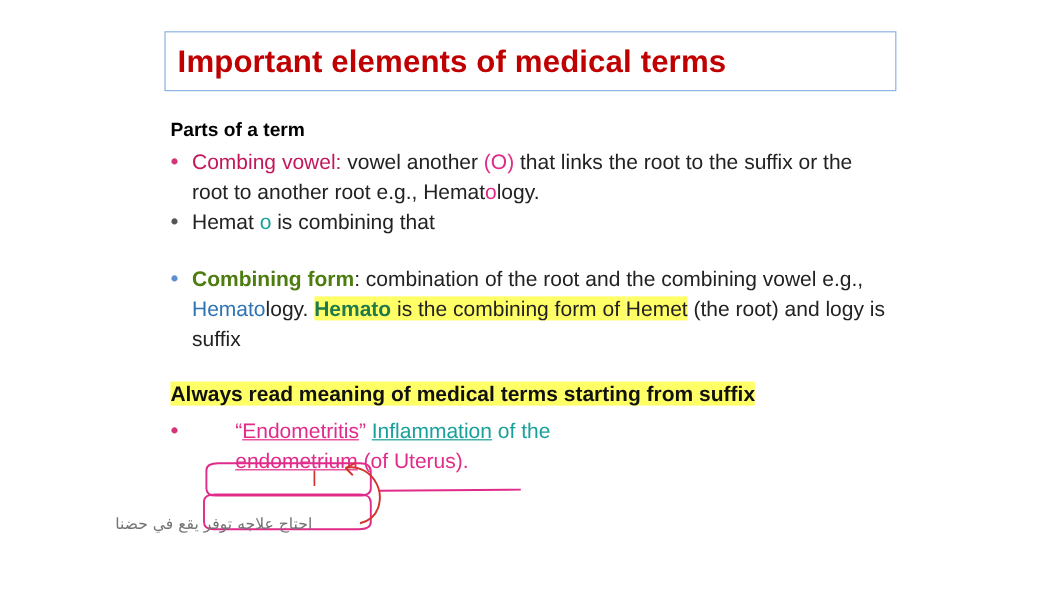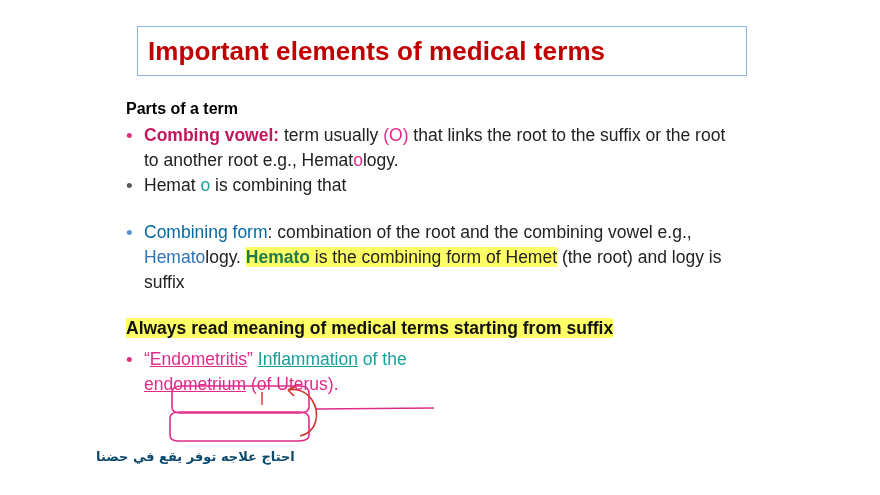--- a/index.html
+++ b/index.html
@@ -40,21 +40,21 @@
     font-weight: bold;
     color: #c00000;
     margin-left: 10px;
     letter-spacing: 0.1px;
     white-space: nowrap;
   }
 
   
   .body {
     position: absolute;
-    left: 126px;
+    left: 142px;
     top: 98px;
     width: 600px;
     font-size: 17.5px;
     color: #222222;
     line-height: 1.42;
   }
 
   .heading {
     font-weight: bold;
     color: #000000;
@@ -73,23 +73,23 @@
     font-size: 19px;
     line-height: 1.35;
     color: #d4357a;
   }
   .bullet-dot.blue { color: #5b8fd0; }
   .bullet-text {
     flex: 1 1 auto;
     white-space: normal;
   }
 
-  .pink-bold { color: #c2185b; font-weight: bold; }
+  .pink-bold { color: #c2185b; font-weight: normal; }
   .pink { color: #e12b8a; }
-  .blue-bold { color: #0369a1; font-weight: normal; }
+  .blue-bold { color: #4d7c0f; font-weight: bold; }
   .teal { color: #18a09a; }
   .hl { background: #ffff66; }
   .spacer-md { height: 20px; }
 
   .always {
     font-weight: bold;
     font-size: 17.5px;
     color: #111111;
     line-height: 1.45;
   }
@@ -98,61 +98,61 @@
   
   .last-bullet {
     display: flex;
     align-items: flex-start;
     margin-top: 6px;
   }
   .last-text {
     color: #e12b8a;
     font-size: 17.5px;
     line-height: 1.45;
+    margin-left: 36px;
   }
   .last-text .u { text-decoration: underline; }
   .last-text .teal2 { color: #18a09a; }
 
   
   .annot {
     position: absolute;
     left: 0; top: 0;
     width: 880px; height: 495px;
     pointer-events: none;
   }
 
   .arabic-note {
     position: absolute;
     left: 96px;
-    top: 449px;
+    top: 430px;
     font-size: 13px;
-    color: #0c4a6e;
+    color: #737373;
     font-family: "DejaVu Sans", sans-serif;
     direction: rtl;
     white-space: nowrap;
-    font-weight: bold;
   }
 </style>
 </head>
 <body>
 
 <div class="slide">
 
   <div class="title-box">
     <div class="title-text">Important elements of medical terms</div>
   </div>
 
   <div class="body">
 
     <div class="heading">Parts of a term</div>
 
     <div class="bullet-row">
       <div class="bullet-dot">•</div>
       <div class="bullet-text">
-        <span class="pink-bold">Combing vowel:</span><span> term usually </span><span class="pink">(O)</span><span> that links the root to the suffix or the root to another root e.g., Hemat</span><span class="pink">o</span><span>logy.</span>
+        <span class="pink-bold">Combing vowel:</span><span> vowel another </span><span class="pink">(O)</span><span> that links the root to the suffix or the root to another root e.g., Hemat</span><span class="pink">o</span><span>logy.</span>
       </div>
     </div>
 
     <div class="bullet-row">
       <div class="bullet-dot" style="color:#555;">•</div>
       <div class="bullet-text">
         <span>Hemat </span><span class="teal">o</span><span> is combining that</span>
       </div>
     </div>
 

